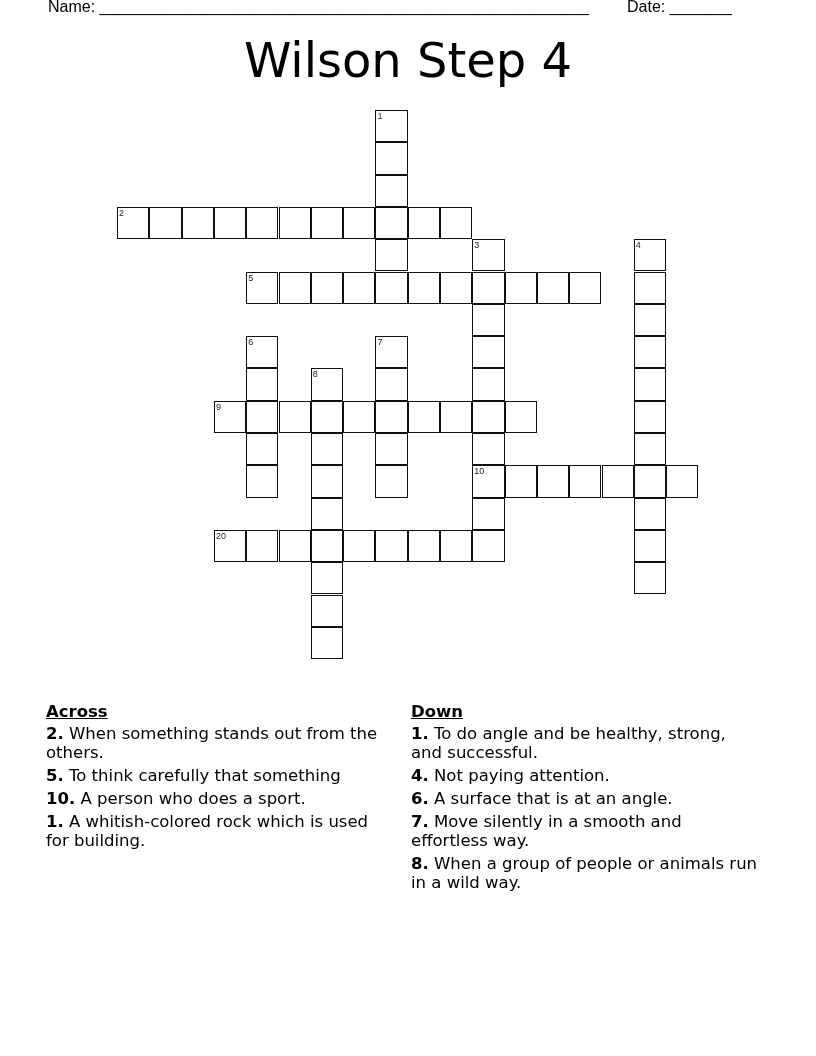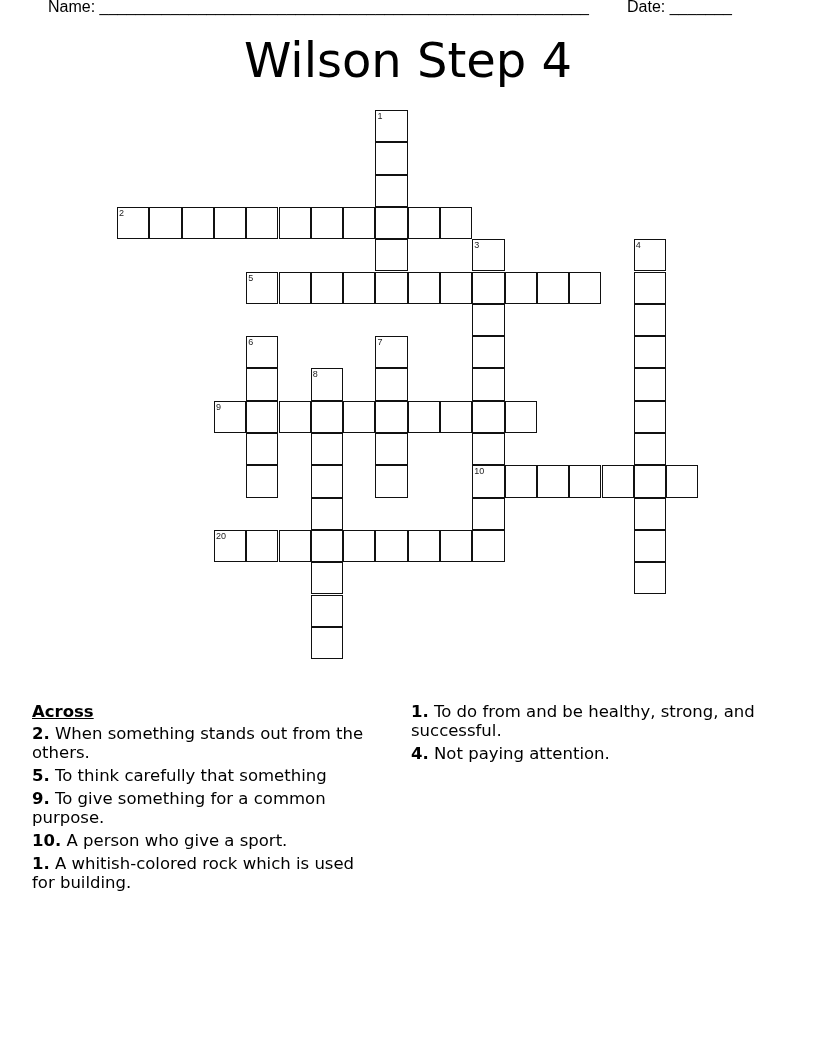--- a/index.html
+++ b/index.html
@@ -5,21 +5,21 @@
   html, body { margin: 0; padding: 0; background: #ffffff; }
   body { width: 816px; height: 1056px; position: relative; overflow: hidden; color: #000; }
   .header-line { position: absolute; top: -2px; font-family: "Liberation Sans", sans-serif; font-size: 16px; color: #000; white-space: nowrap; }
   .name-line { left: 48px; }
   .date-line { left: 627px; }
   .title { position: absolute; top: 32px; left: 0; width: 816px; text-align: center; font-family: "DejaVu Sans", sans-serif; font-size: 48px; color: #000; letter-spacing: 0px; }
   .grid { position: absolute; left: 117px; top: 110px; width: 600px; height: 530px; }
   .cell { position: absolute; width: 32.3px; height: 32.3px; box-sizing: border-box; border: 1.6px solid #111; background: #fff; }
   .cell .num { position: absolute; top: 1px; left: 1px; font-family: "Liberation Sans", sans-serif; font-size: 9px; line-height: 9px; color: #222; }
   .clues { position: absolute; top: 702px; font-family: "DejaVu Sans", sans-serif; font-size: 16.5px; line-height: 19px; color: #000; }
-  .clues.across { left: 32px; width: 345px; }
+  .clues.across { left: 46px; width: 345px; }
   .clues.down { left: 411px; width: 350px; }
   .clues .heading { font-weight: bold; text-decoration: underline; margin-bottom: 3px; }
   .clue { margin-bottom: 4px; }
   .clue .n { font-weight: bold; }
 </style>
 </head>
 <body>
 
 <div class="header-line name-line">Name: _______________________________________________________</div>
 <div class="header-line date-line">Date: _______</div>
@@ -131,21 +131,24 @@
     <div class="cell" style="left: 258.4px; top: 419.9px;"></div>
     <div class="cell" style="left: 290.7px; top: 419.9px;"></div>
     <div class="cell" style="left: 323px; top: 419.9px;"></div>
     <div class="cell" style="left: 355.3px; top: 419.9px;"></div>
   </div>
 
 <div class="clues across">
   <div class="heading">Across</div>
   <div class="clue"><span class="n">2.</span> <span>When something stands out from the others.</span></div>
   <div class="clue"><span class="n">5.</span> <span>To think carefully that something</span></div>
-  <div class="clue"><span class="n">9.</span> <span>To give something for a common purpose.</span></div>
-  <div class="clue"><span class="n">10.</span> <span>A person who give a sport.</span></div>
+  <div class="clue"><span class="n">10.</span> <span>A person who does a sport.</span></div>
   <div class="clue"><span class="n">1.</span> <span>A whitish-colored rock which is used for building.</span></div>
 </div>
 
 <div class="clues down">
-  <div class="clue"><span class="n">1.</span> <span>To do from and be healthy, strong, and successful.</span></div>
+  <div class="heading">Down</div>
+  <div class="clue"><span class="n">1.</span> <span>To do angle and be healthy, strong, and successful.</span></div>
   <div class="clue"><span class="n">4.</span> <span>Not paying attention.</span></div>
+  <div class="clue"><span class="n">6.</span> <span>A surface that is at an angle.</span></div>
+  <div class="clue"><span class="n">7.</span> <span>Move silently in a smooth and effortless way.</span></div>
+  <div class="clue"><span class="n">8.</span> <span>When a group of people or animals run in a wild way.</span></div>
 </div>
 
 </body></html>

